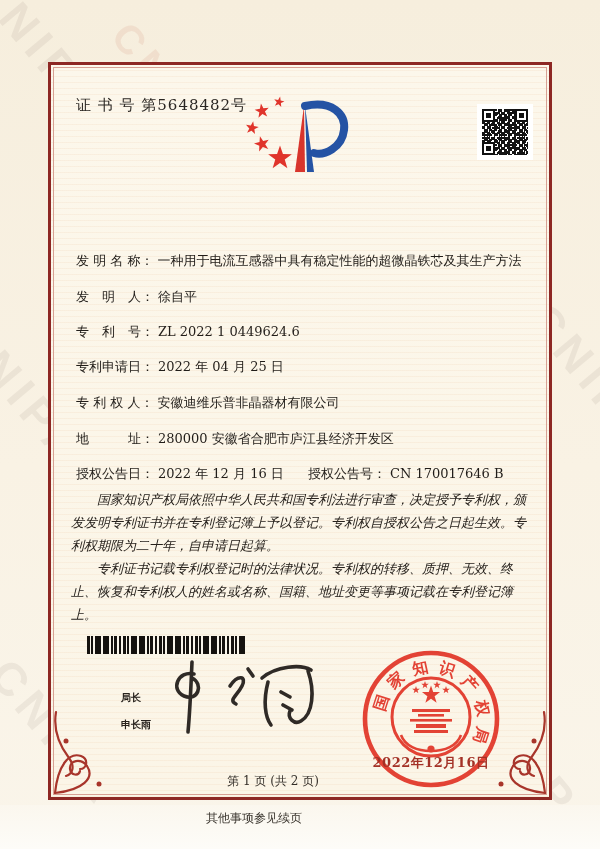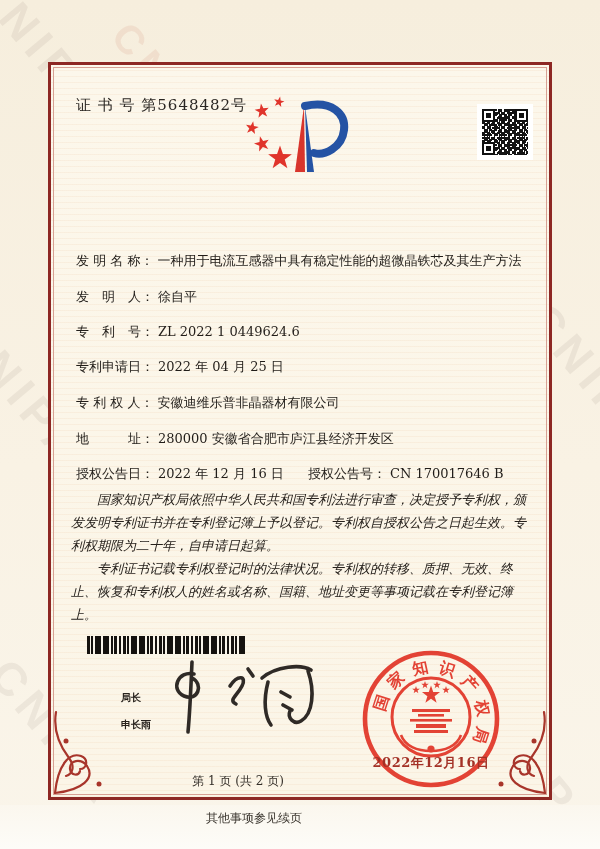--- a/index.html
+++ b/index.html
@@ -54,21 +54,21 @@
     background:
       repeating-linear-gradient(90deg,#15120f 0 2px,rgba(0,0,0,0) 2px 4px),
       repeating-linear-gradient(90deg,#15120f 0 3px,rgba(0,0,0,0) 3px 9px),
       #f9f4ea;}
   .director{position:absolute;left:87px;top:684px;font-family:"Liberation Sans",sans-serif;
             font-weight:bold;font-size:10px;color:#26211c;line-height:27px;margin-left:34px;}
   .signature{position:absolute;left:150px;top:656px;}
   .seal{position:absolute;left:356px;top:644px;width:150px;height:150px;opacity:.93;mix-blend-mode:multiply;}
   .seal-date{position:absolute;left:360px;top:730px;width:142px;text-align:center;
              font-size:13px;font-weight:bold;color:#a33126;letter-spacing:.5px;margin-top:24px;}
-  .page-num{position:absolute;left:0;top:773px;width:476px;text-align:center;font-size:12px;color:#332e28;}
+  .page-num{position:absolute;left:0;top:773px;width:476px;text-align:center;font-size:12px;color:#332e28;padding-left:35px;}
   .footer-note{position:absolute;left:0;top:810px;width:508px;text-align:center;font-size:12px;color:#3a352e;}
 </style>
 </head>
 <body>
 
 <div id="page">
 
   <div>
     <span class="wm" style="left:-48px;top:18px">CNIPA</span>
     <span class="wm" style="left:336px;top:220px">CNIPA</span>

